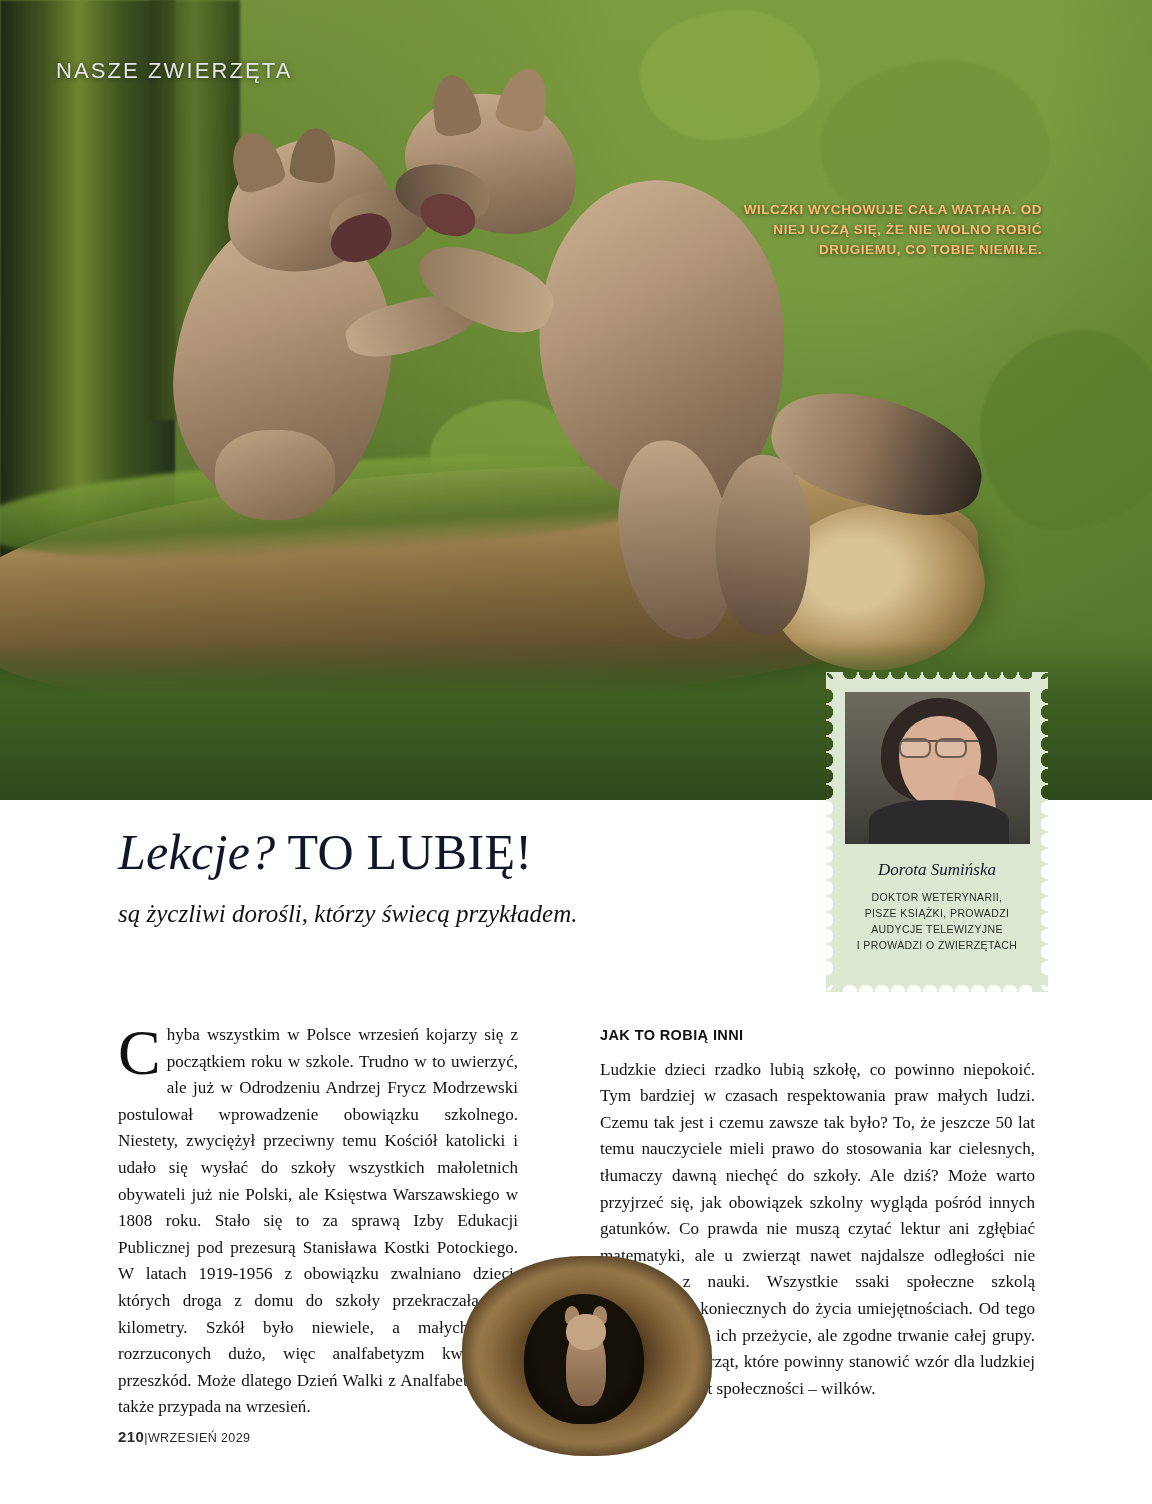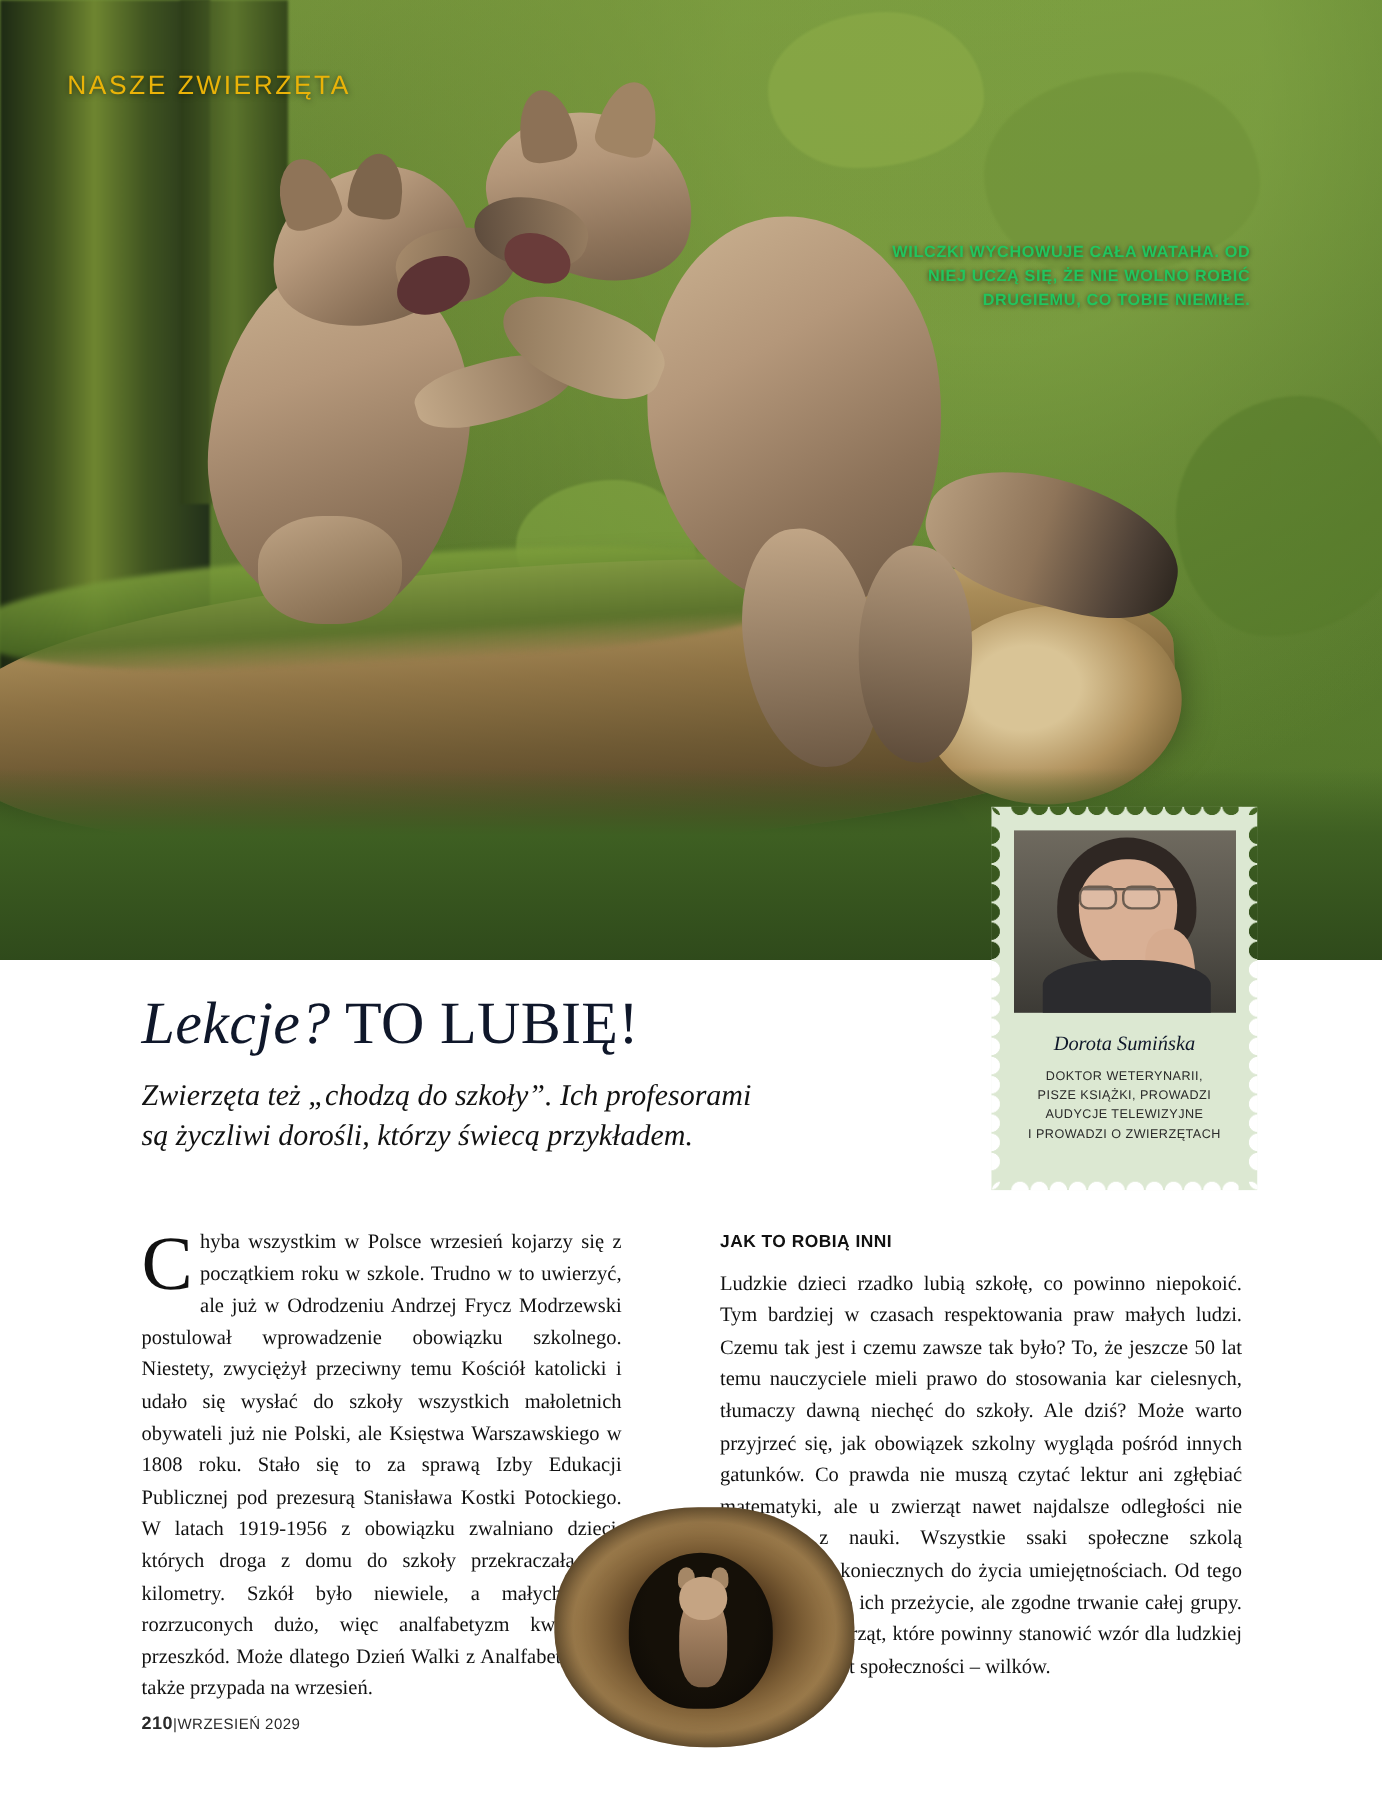--- a/index.html
+++ b/index.html
@@ -219,32 +219,32 @@
     left: 420px; top: 195px;
     width: 56px; height: 40px;
     border-radius: 45% 60% 40% 55%;
     background: #6a3c3a;
     transform: rotate(10deg);
   }
 
   .hero-kicker {
     position: absolute;
     left: 56px; top: 58px;
-    color: #eab308;
+    color: #e5e5e5;
     font-family: "Liberation Sans", sans-serif;
     font-size: 22px;
     letter-spacing: 2.1px;
     text-shadow: 0 1px 5px rgba(0,0,0,.55);
   }
   .hero-quote {
     position: absolute;
     right: 110px; top: 200px;
     width: 300px;
     text-align: right;
-    color: #22c55e;
+    color: #fdba74;
     font-family: "Liberation Sans", sans-serif;
     font-size: 13.5px;
     font-weight: 700;
     line-height: 20px;
     letter-spacing: .55px;
     text-shadow: 0 1px 4px rgba(0,0,0,.6);
   }
 
   
   .author-card {
@@ -502,21 +502,20 @@
       <div>DOKTOR WETERYNARII,</div>
       <div>PISZE KSIĄŻKI, PROWADZI</div>
       <div>AUDYCJE TELEWIZYJNE</div>
       <div>I PROWADZI O ZWIERZĘTACH</div>
     </div>
   </div>
 
   <div class="headline">
     <h1><span class="it">Lekcje?</span><span> TO LUBIĘ!</span></h1>
     <div class="deck">
-      <div>Zwierzęta też „chodzą do szkoły”. Ich profesorami</div>
       <div>są życzliwi dorośli, którzy świecą przykładem.</div>
     </div>
   </div>
 
   <div class="col col-left">
     <div style="float:right;width:120px;height:0;shape-outside:none;"></div>
     <p class="dropcap">Chyba wszystkim w Polsce wrzesień kojarzy się z początkiem roku w szkole. Trudno w to uwierzyć, ale już w Odrodzeniu Andrzej Frycz Modrzewski postulował wprowadzenie obowiązku szkolnego. Niestety, zwyciężył przeciwny temu Kościół katolicki i udało się wysłać do szkoły wszystkich małoletnich obywateli już nie Polski, ale Księstwa Warszawskiego w 1808 roku. Stało się to za sprawą Izby Edukacji Publicznej pod prezesurą Stanisława Kostki Potockiego. W latach 1919-1956 z obowiązku zwalniano dzieci, których droga z domu do szkoły przekraczała trzy kilometry. Szkół było niewiele, a małych osad rozrzuconych dużo, więc analfabetyzm kwitł bez przeszkód. Może dlatego Dzień Walki z Analfabetyzmem także przypada na wrzesień.</p>
   </div>
 
   <div class="col col-right">

